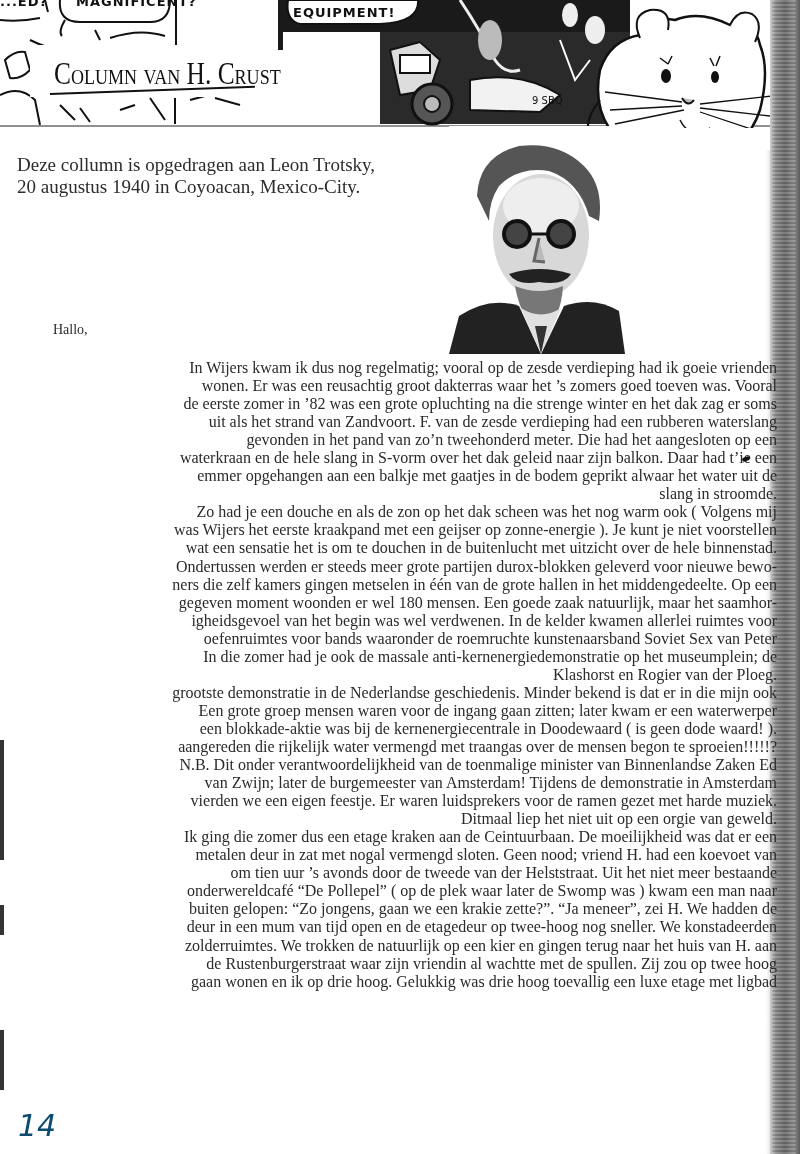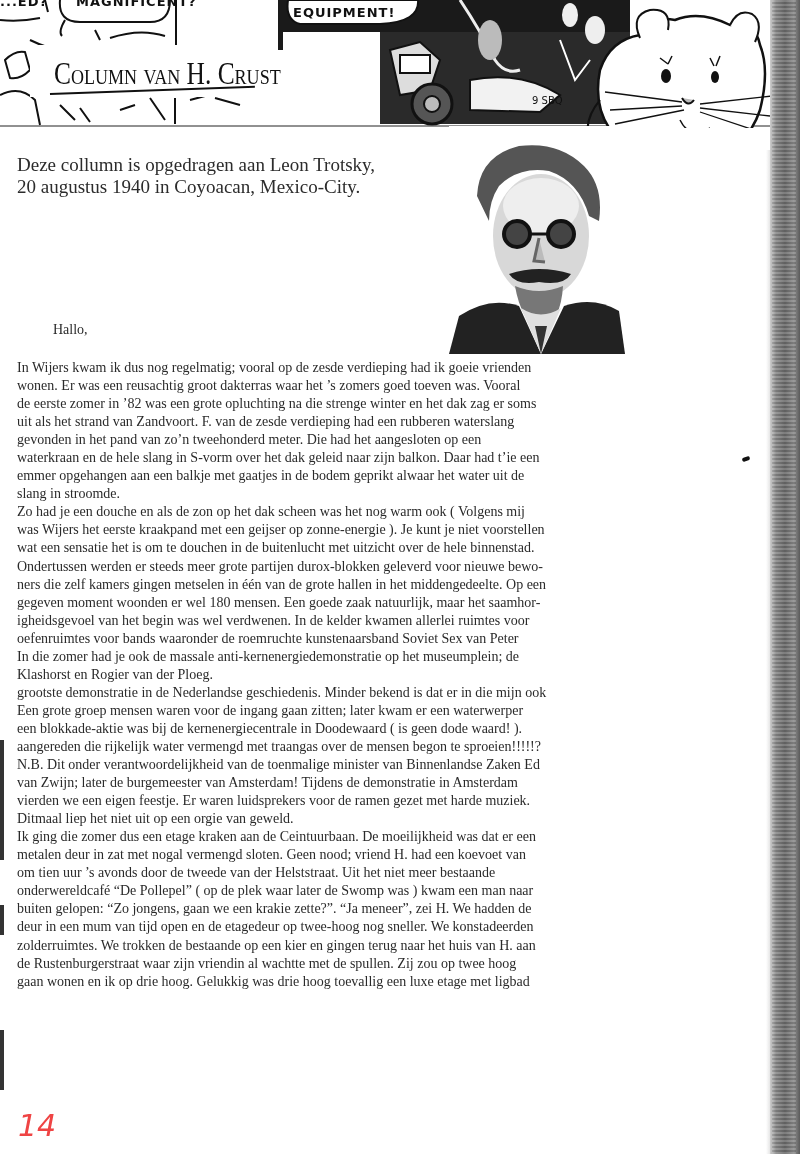--- a/index.html
+++ b/index.html
@@ -64,27 +64,27 @@
     background: #fff;
   }
   .photo svg { display: block; }
   
   .greeting {
     position: absolute; left: 17px; top: 322px;
     font-size: 14px; color: #2a2a2a; margin-left: 36px;
   }
   .body-text {
     position: absolute; left: 17px; top: 359px; width: 760px;
-    font-size: 14px; line-height: 18.05px; color: #2a2a2a;
+    font-size: 16px; line-height: 18.05px; color: #2a2a2a; text-align: right;
   }
   .body-text .line { white-space: nowrap; height: 18.05px; }
   .page-number {
     position: absolute; left: 18px; top: 1108px;
     font-family: "DejaVu Sans", sans-serif; font-size: 30px; font-style: italic;
-    color: #ef4444; font-weight: 300;
+    color: #0c4a6e; font-weight: 300;
   }
   .stray-mark {
     position: absolute; left: 742px; top: 457px; width: 8px; height: 4px;
     background: #111; border-radius: 2px; transform: rotate(-20deg);
   }
 </style>
 </head>
 <body>
 
 <div class="banner">
@@ -209,20 +209,20 @@
     <div class="line">N.B. Dit onder verantwoordelijkheid van de toenmalige minister van Binnenlandse Zaken Ed</div>
     <div class="line">van Zwijn; later de burgemeester van Amsterdam! Tijdens de demonstratie in Amsterdam</div>
     <div class="line">vierden we een eigen feestje. Er waren luidsprekers voor de ramen gezet met harde muziek.</div>
     <div class="line">Ditmaal liep het niet uit op een orgie van geweld.</div>
     <div class="line">Ik ging die zomer dus een etage kraken aan de Ceintuurbaan. De moeilijkheid was dat er een</div>
     <div class="line">metalen deur in zat met nogal vermengd sloten. Geen nood; vriend H. had een koevoet van</div>
     <div class="line">om tien uur ’s avonds door de tweede van der Helststraat. Uit het niet meer bestaande</div>
     <div class="line">onderwereldcafé “De Pollepel” ( op de plek waar later de Swomp was ) kwam een man naar</div>
     <div class="line">buiten gelopen: “Zo jongens, gaan we een krakie zette?”. “Ja meneer”, zei H. We hadden de</div>
     <div class="line">deur in een mum van tijd open en de etagedeur op twee-hoog nog sneller. We konstadeerden</div>
-    <div class="line">zolderruimtes. We trokken de bestaande op een kier en gingen terug naar het huis van H. aan</div>
+    <div class="line">zolderruimtes. We trokken de natuurlijk op een kier en gingen terug naar het huis van H. aan</div>
     <div class="line">de Rustenburgerstraat waar zijn vriendin al wachtte met de spullen. Zij zou op twee hoog</div>
     <div class="line">gaan wonen en ik op drie hoog. Gelukkig was drie hoog toevallig een luxe etage met ligbad</div>
   </div>
 
 <div class="stray-mark"></div>
 
 <div class="page-number">14</div>
 
 </body></html>

